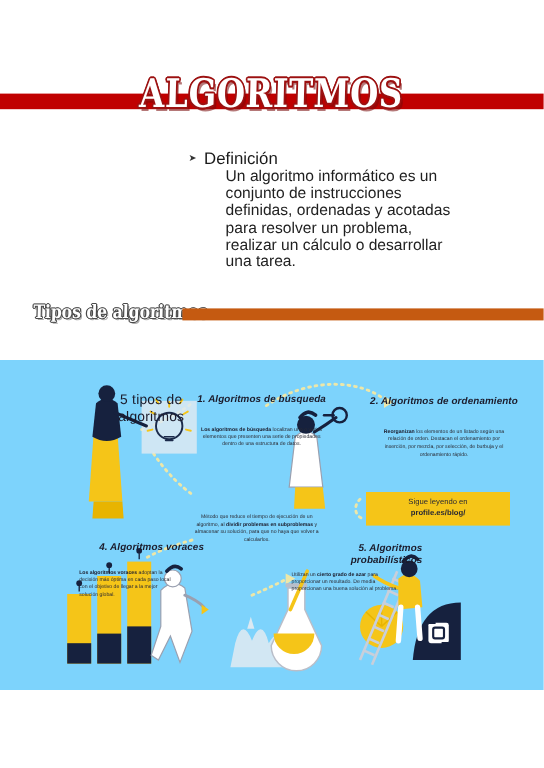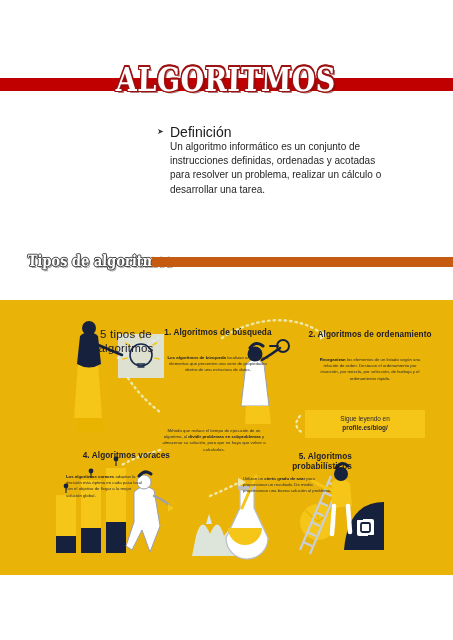--- a/index.html
+++ b/index.html
@@ -63,23 +63,23 @@
     color: #333;
     width: 13px;
     flex: none;
   }
   #definition-heading {
     font-size: 14px;
     font-weight: normal;
     line-height: 12px;
   }
   #definition-body {
-    margin-left: 13px;
+    margin-left: 31px;
     margin-top: 2px;
-    font-size: 10px;
+    font-size: 13px;
     line-height: 14.2px;
     color: #1f1f1f;
   }
 
   
   #section-header-wrap {
     position: absolute;
     left: 0;
     top: 252px;
     width: 453px;
@@ -112,32 +112,33 @@
     background: #C55A11;
   }
 
   
   #infographic {
     position: absolute;
     left: 0;
     top: 300px;
     width: 453px;
     height: 275px;
-    background: #eab308;
+    background: #7dd3fc;
   }
   #infographic svg { display: block; }
 
   .ig-text { position: absolute; }
   .ig-head {
     font-size: 8.2px;
     line-height: 10.4px;
     font-weight: 600;
     color: #1b1b2b;
     text-align: center;
     letter-spacing: .1px;
+    font-style: italic;
   }
   .ig-body {
     font-size: 4.3px;
     line-height: 6.2px;
     color: #2a2a33;
     text-align: center;
   }
   .ig-body b { color: #1b1b2b; }
 
   #ig-main-title {

